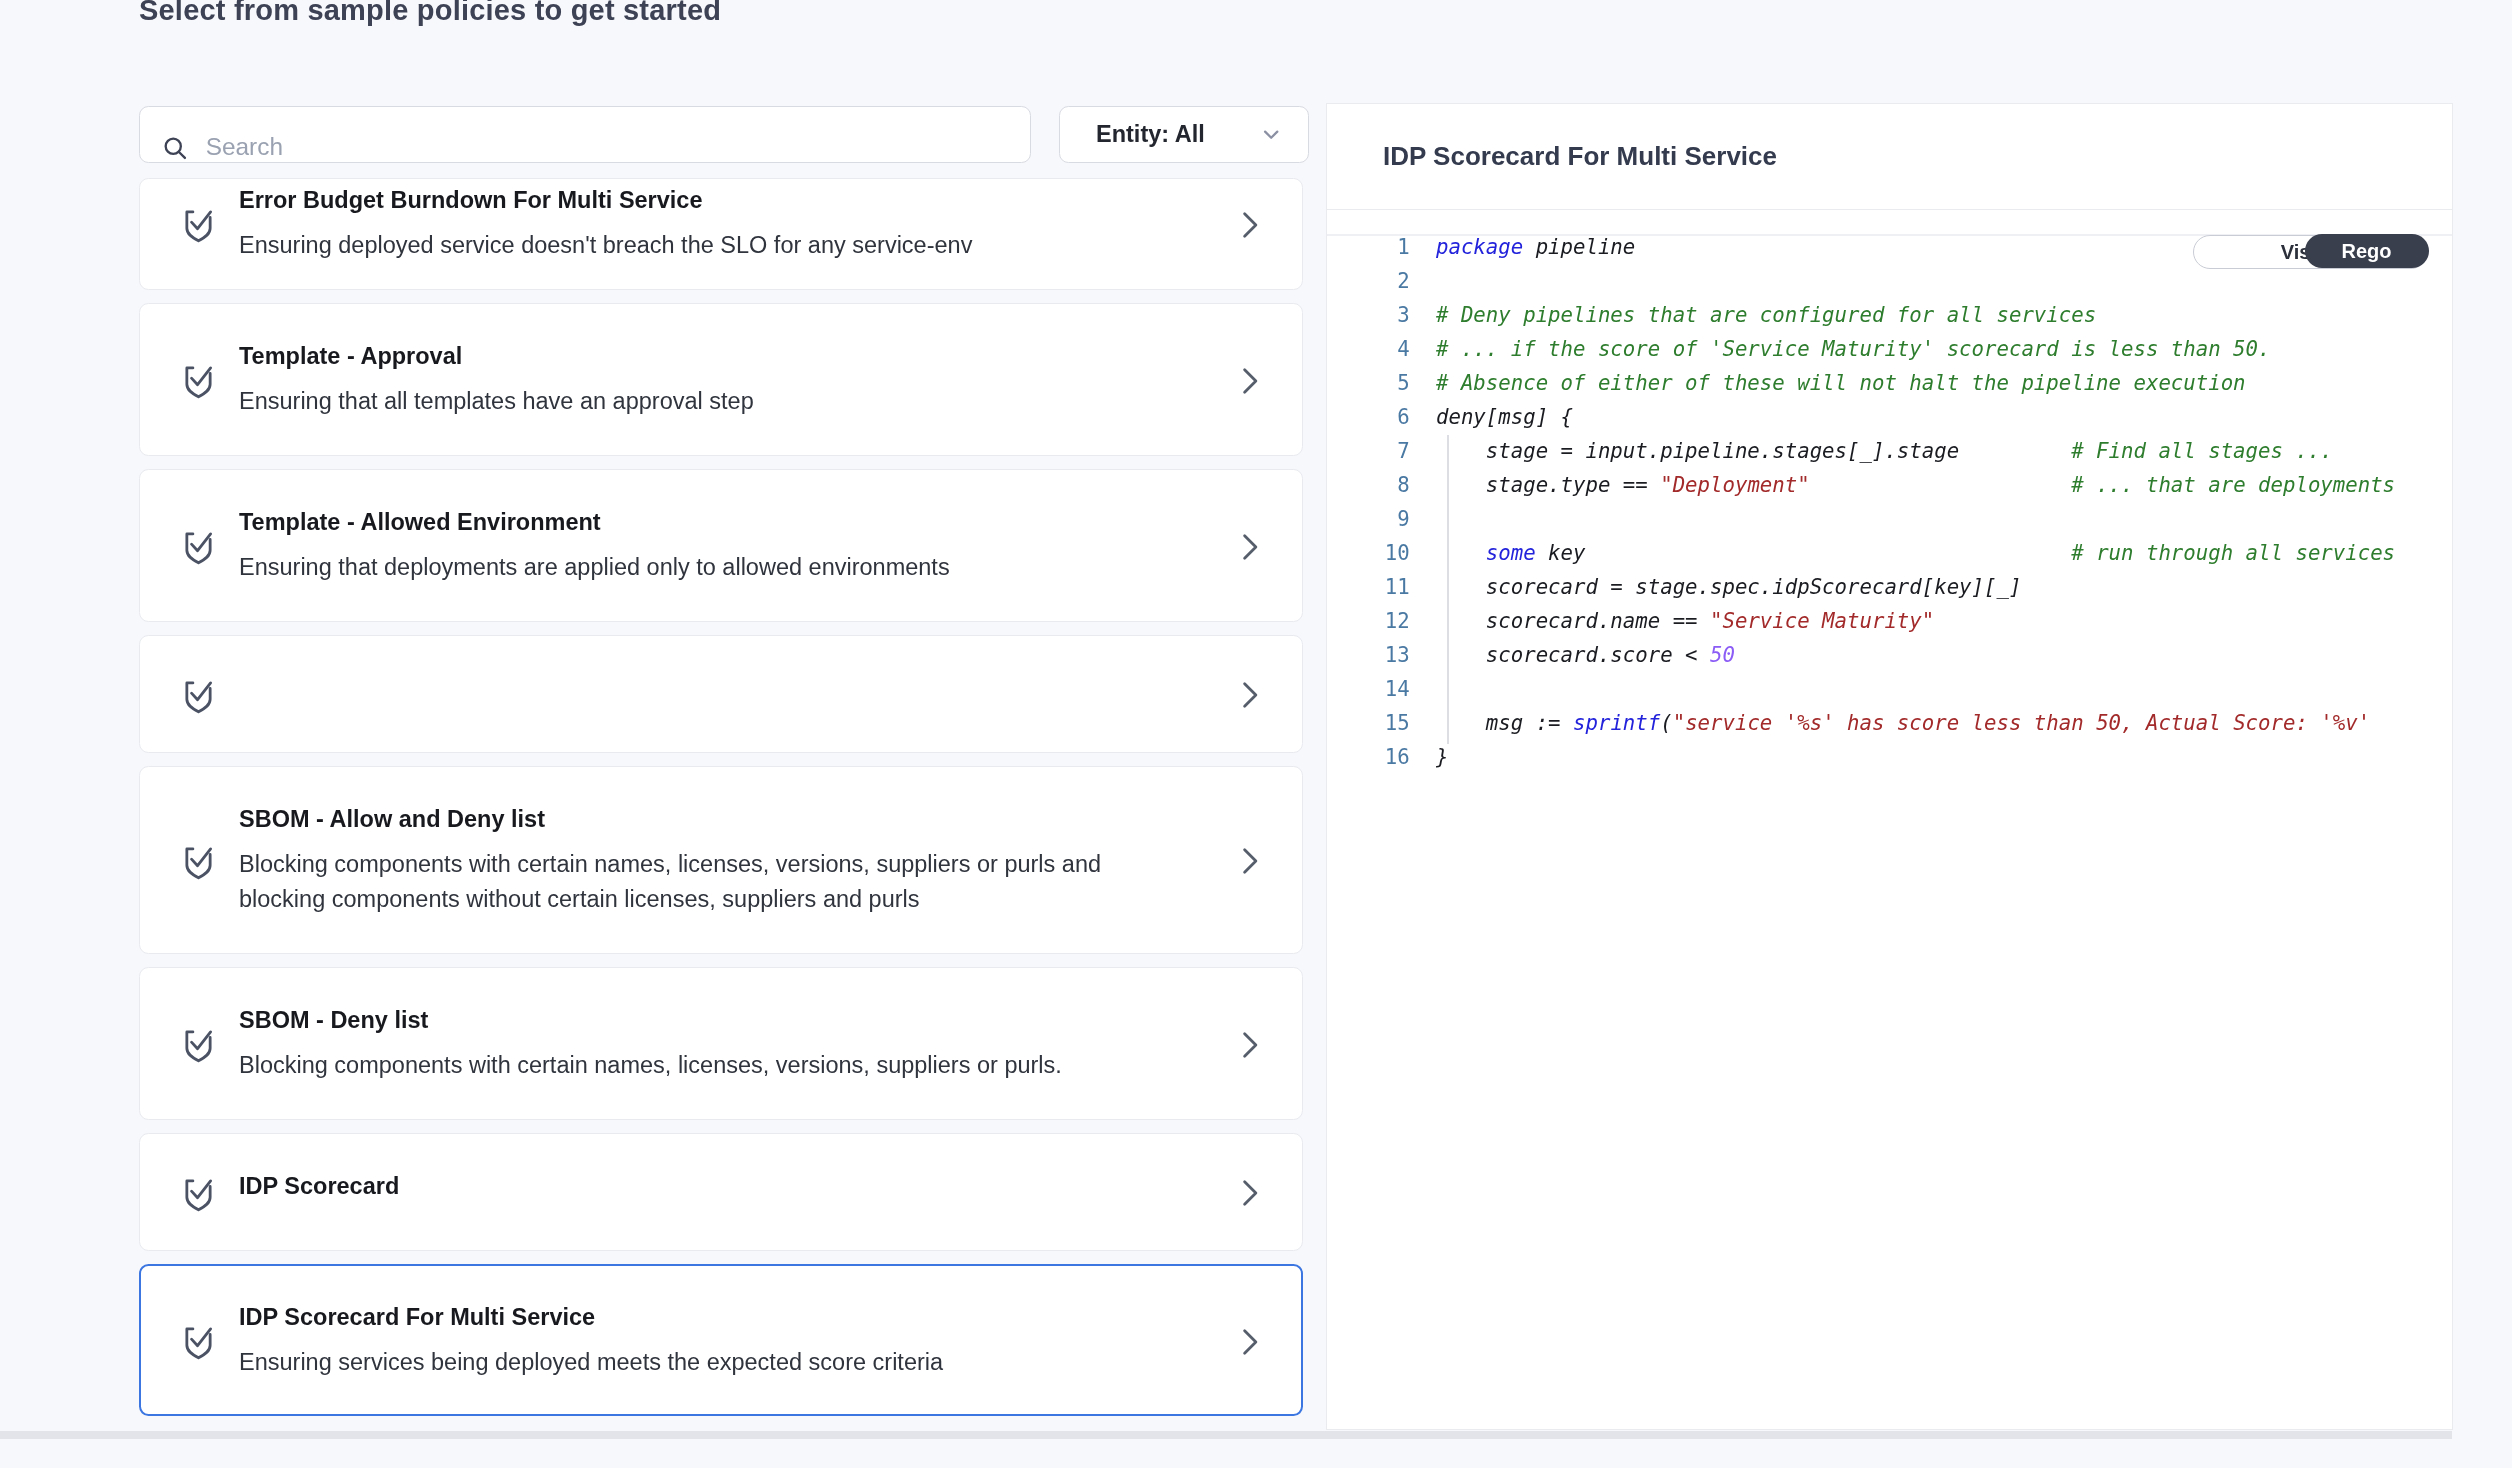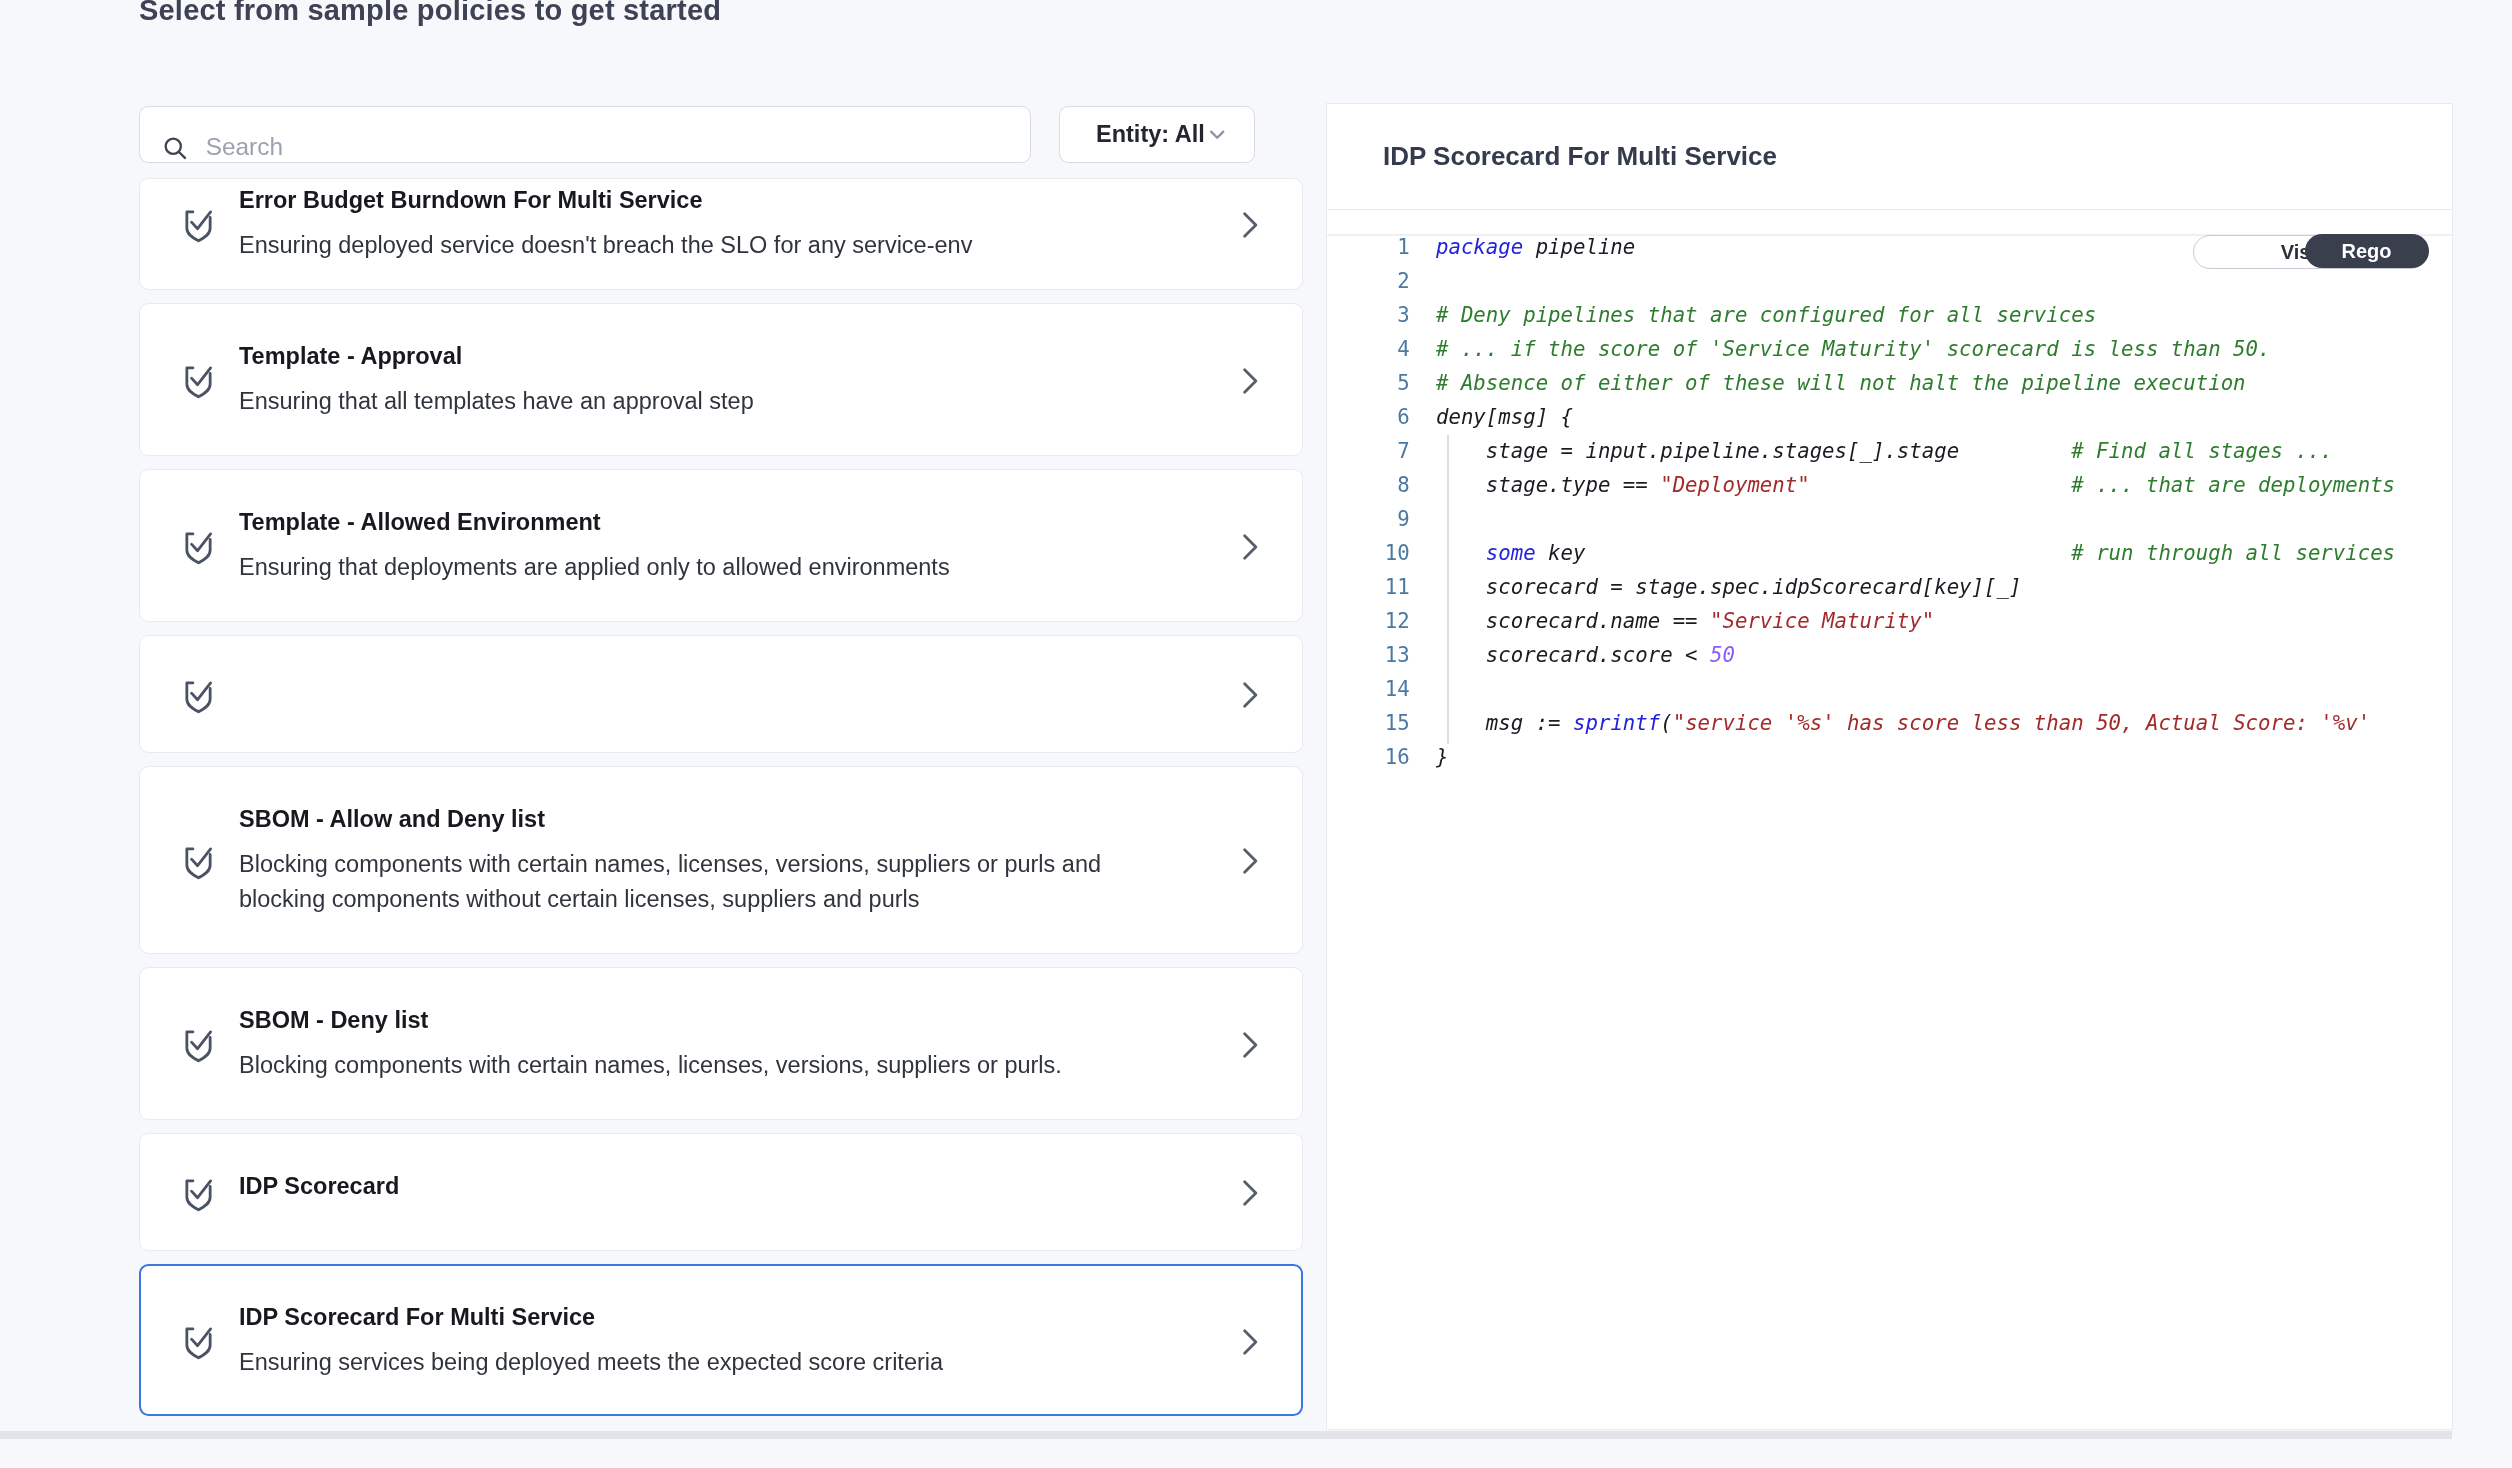--- a/index.html
+++ b/index.html
@@ -5,21 +5,21 @@
   html,body{margin:0;padding:0;background:#f7f8fb;font-family:"Liberation Sans",sans-serif;}
   .root{position:relative;width:2512px;height:1468px;background:#f7f8fb;overflow:hidden;}
 
   .page-title{position:absolute;left:139px;top:-5.6px;font-size:29px;font-weight:bold;color:#3d4254;letter-spacing:0.2px;}
 
   
   .search-box{position:absolute;left:139px;top:106px;width:892px;height:57px;background:#fff;
     border:1.9px solid #d8dbe2;border-radius:9.4px;box-sizing:border-box;display:flex;align-items:flex-end;padding:0 20.7px;}
   .search-box input{border:none;outline:none;flex:1;font-size:24.4px;color:#2c313c;background:transparent;margin-left:15px;font-family:"Liberation Sans",sans-serif;}
   .search-box input::placeholder{color:#9aa2b1;}
-  .entity-select{position:absolute;left:1059px;top:106px;width:196px;height:57px;background:#fff;
+  .entity-select{position:absolute;left:1059px;top:106px;width:250px;height:57px;background:#fff;
     border:1.9px solid #d8dbe2;border-radius:9.4px;box-sizing:border-box;display:flex;align-items:center;
     padding:0 24.4px 0 36px;cursor:pointer;}
   .entity-select .lbl{font-size:23.5px;font-weight:600;color:#23262e;}
   .entity-select .chev{margin-left:auto;color:#8b90a3;display:flex;}
 
   
   .list{position:absolute;left:139px;top:178px;width:1164px;height:1460px;overflow:hidden;}
   .card{position:relative;background:#fff;border:1.9px solid #e8eaef;border-radius:9.4px;margin-bottom:13px;
     display:flex;align-items:center;box-sizing:border-box;padding:39px 41px 36px 38px;cursor:pointer;}
   .card:first-child{padding-top:7.5px;padding-bottom:26px;}

